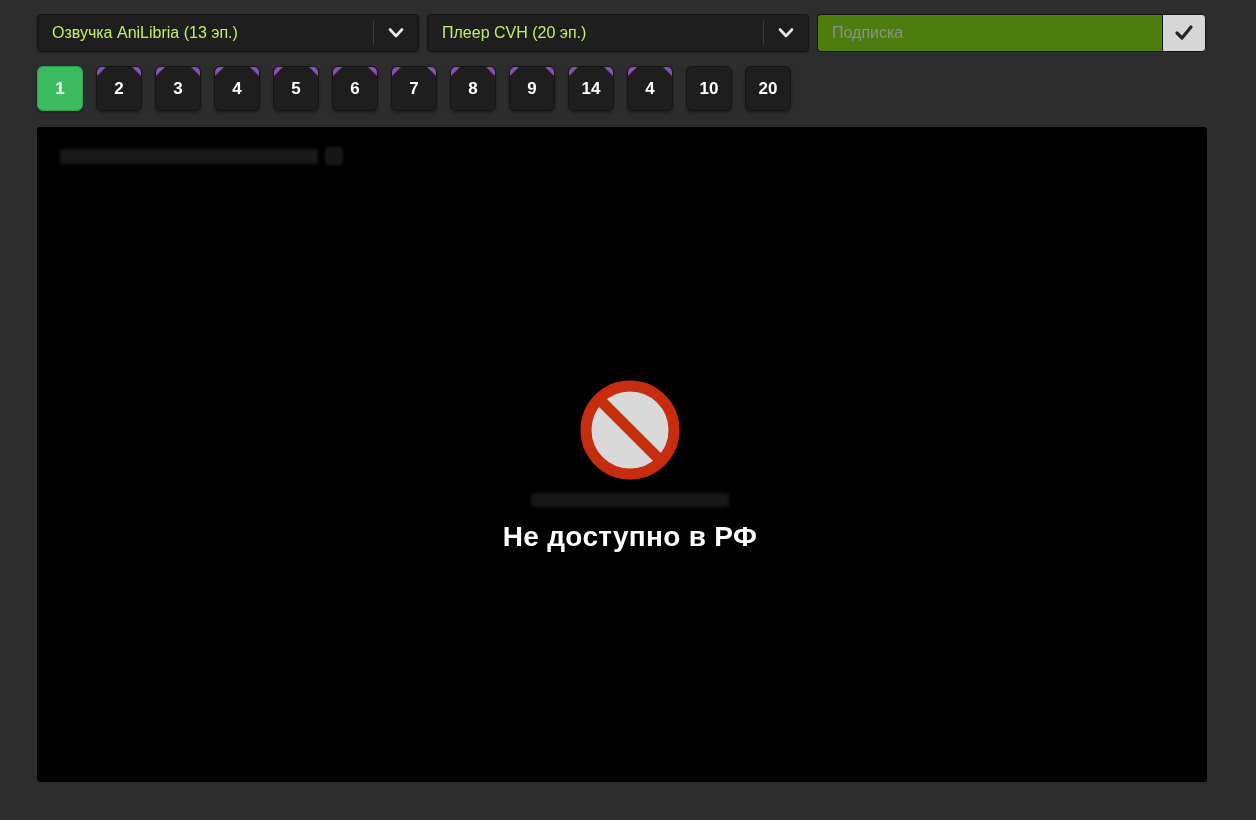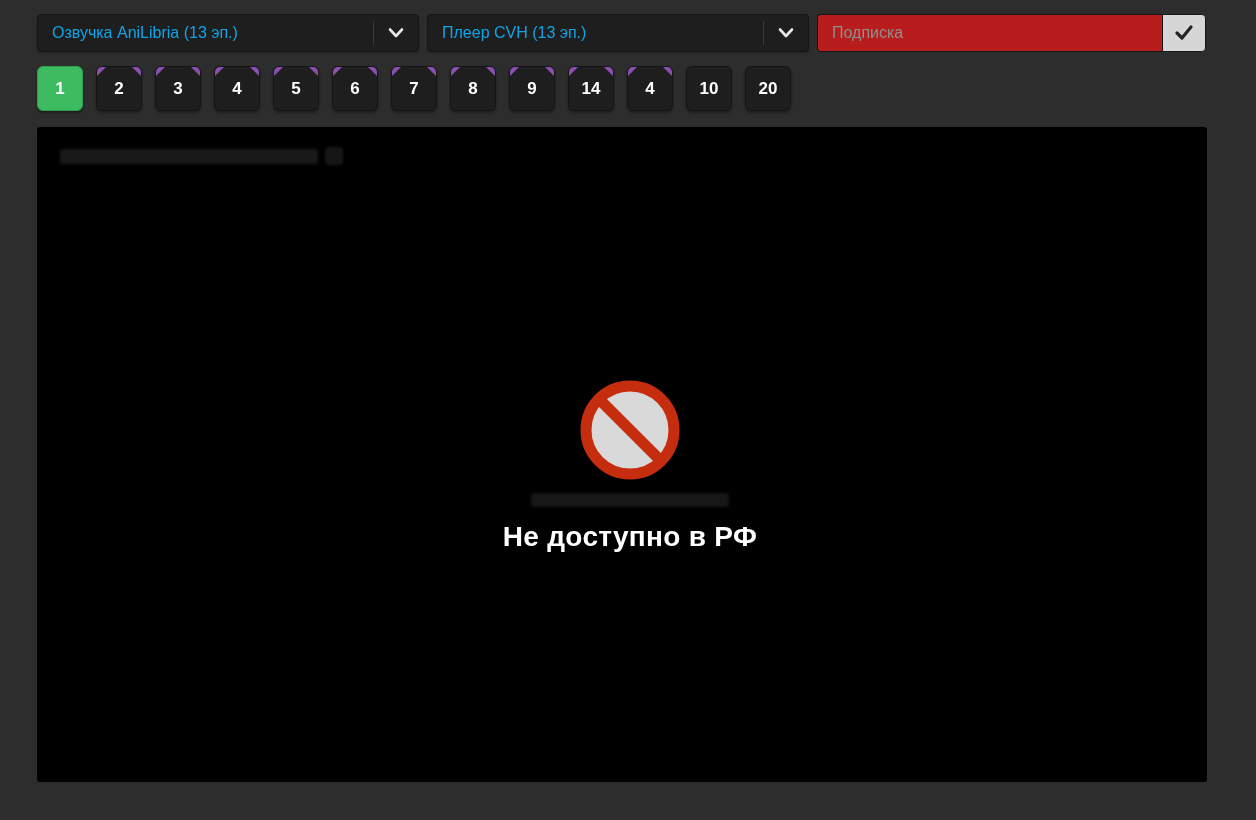--- a/index.html
+++ b/index.html
@@ -12,32 +12,32 @@
   .page { padding: 14px 0 0 37px; }
 
   
   .controls-row { display: flex; gap: 8px; align-items: stretch; width: 1169px; }
   .select-box {
     width: 382px; height: 38px;
     background: #1e1e1e;
     border: 1px solid #151515;
     border-radius: 4px;
     display: flex; align-items: center;
-    color: #0ea5e9; font-size: 16px;
+    color: #bef264; font-size: 16px;
     cursor: pointer;
     box-shadow: 0 1px 2px rgba(0,0,0,.25);
   }
   .select-box .val { padding-left: 14px; flex: 1; white-space: nowrap; overflow: hidden; }
   .select-box .sep { width: 1px; height: 24px; background: #3a3a3a; }
   .select-box .chev { width: 44px; display: flex; align-items: center; justify-content: center; }
 
   .input-group { display: flex; width: 389px; height: 38px; }
   .input-group input {
     flex: 1; height: 100%;
-    background: #b91c1c;
+    background: #4d7c0f;
     border: 1px solid #151515;
     border-right: none;
     border-radius: 4px 0 0 4px;
     color: #e8e8e8; font-size: 16px;
     padding: 0 14px;
     outline: none;
     font-family: "Liberation Sans", sans-serif;
   }
   .input-group input::placeholder { color: #8f8f8f; }
   .check-btn {
@@ -118,21 +118,21 @@
       <span class="val">Озвучка AniLibria (13 эп.)</span>
       <span class="sep"></span>
       <span class="chev">
         <svg width="16" height="12" viewBox="0 0 16 12">
             <path d="M2 2.5 L8 9 L14 2.5" fill="none" stroke="#e8e8e8" stroke-width="2.6" stroke-linecap="round" stroke-linejoin="round"></path>
           </svg>
       </span>
     </div>
 
     <div class="select-box">
-      <span class="val">Плеер CVH (13 эп.)</span>
+      <span class="val">Плеер CVH (20 эп.)</span>
       <span class="sep"></span>
       <span class="chev">
         <svg width="16" height="12" viewBox="0 0 16 12">
             <path d="M2 2.5 L8 9 L14 2.5" fill="none" stroke="#e8e8e8" stroke-width="2.6" stroke-linecap="round" stroke-linejoin="round"></path>
           </svg>
       </span>
     </div>
 
     <div class="input-group">
       <input type="text" placeholder="Подписка" style="">

